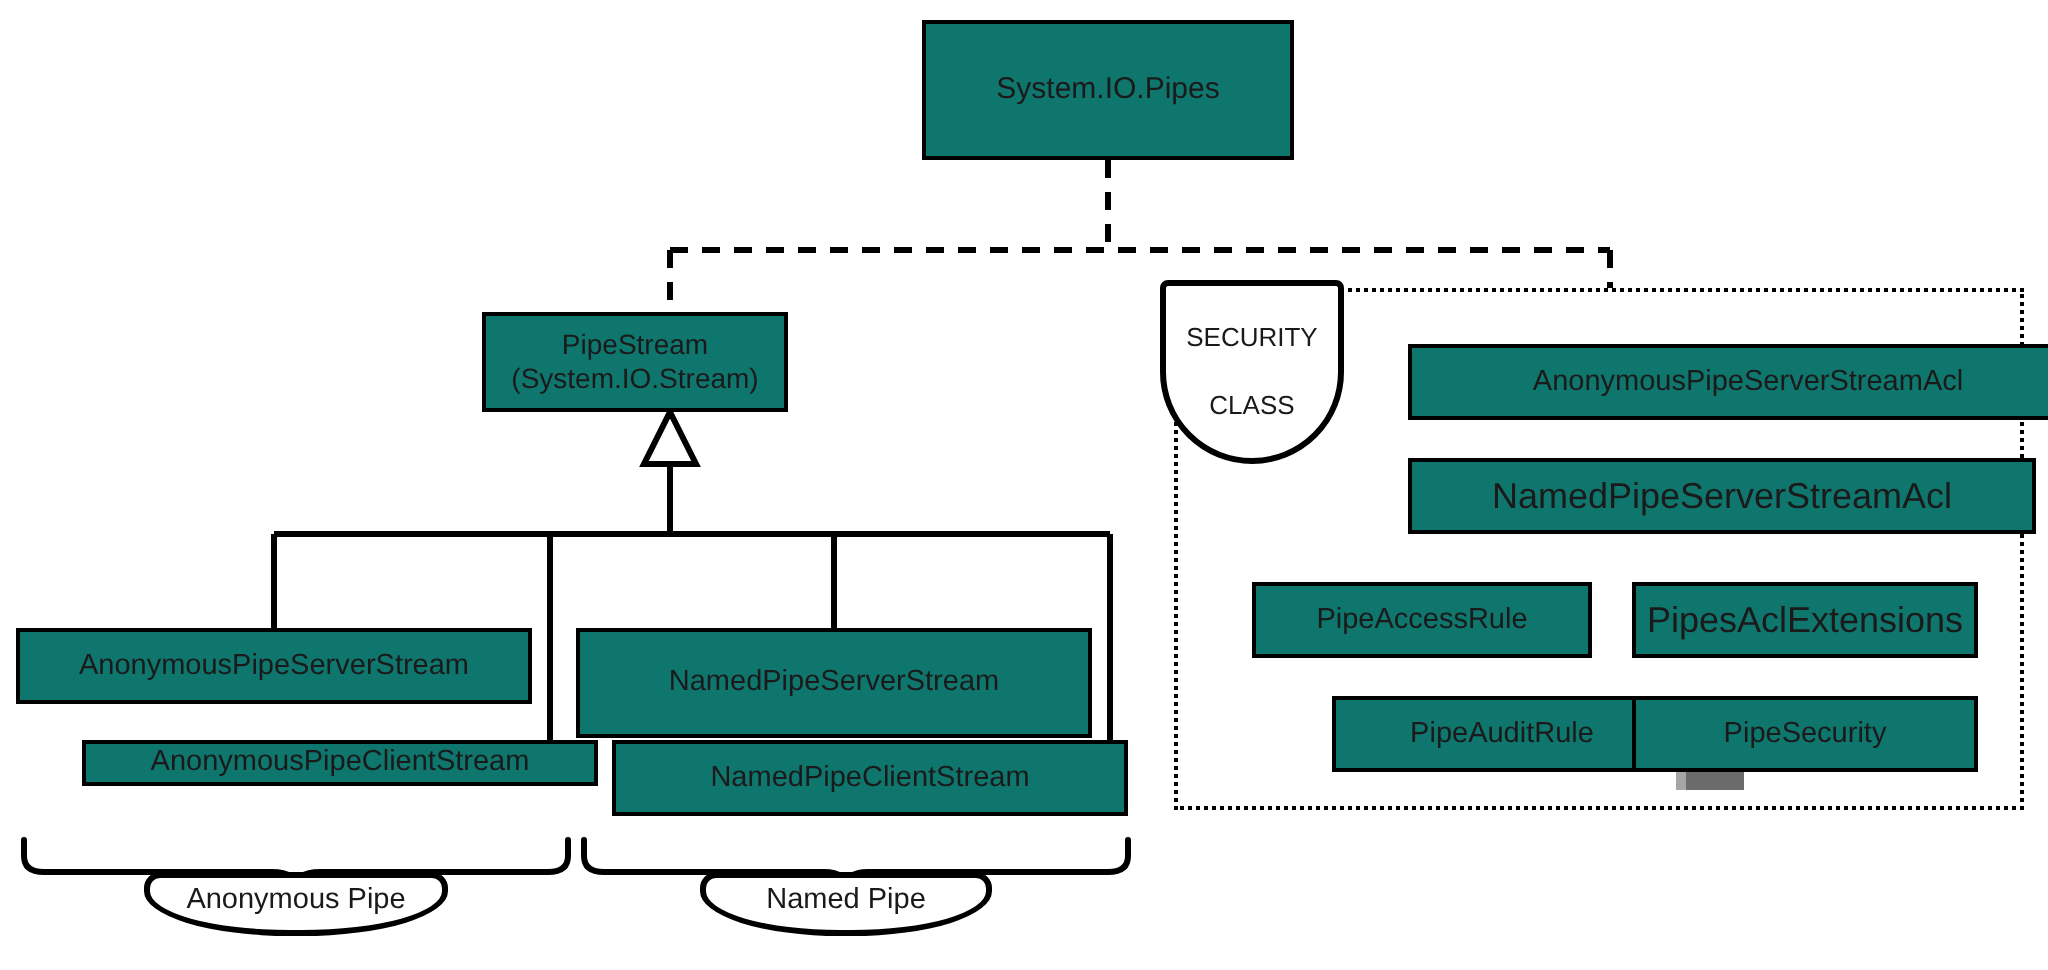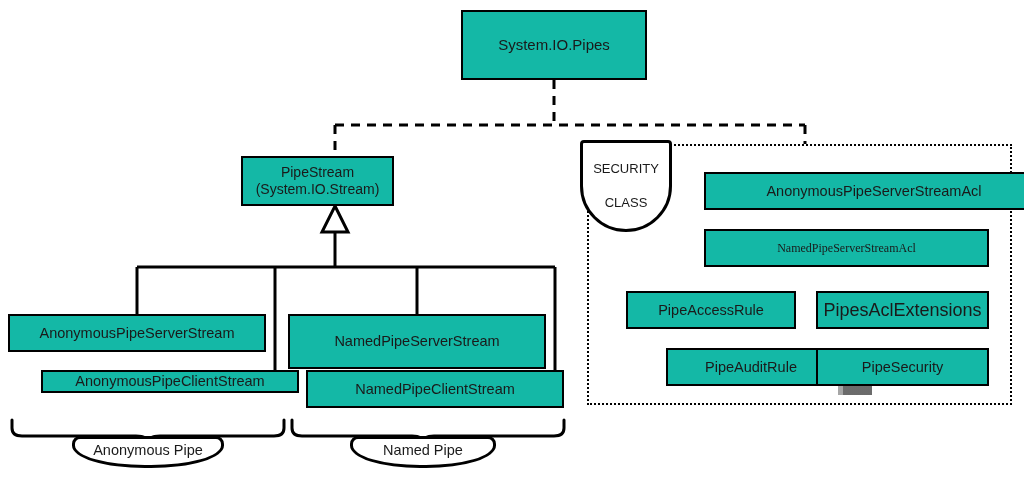--- a/index.html
+++ b/index.html
@@ -21,21 +21,21 @@
     position: absolute;
     left: 0;
     top: 0;
     width: 1024px;
     height: 485px;
     pointer-events: none;
   }
   .node-box {
     position: absolute;
     box-sizing: border-box;
-    background: #14b8a6;
+    background: #0f766e;
     border: 2px solid #000000;
     display: flex;
     flex-direction: column;
     align-items: center;
     justify-content: center;
     color: #1a1a1a;
     text-align: right;
     line-height: 1.25;
     z-index: 3;
   }
@@ -95,23 +95,22 @@
     text-align: center;
     z-index: 5;
     gap: 16px;
   }
 
   #box-anon-acl {
     left: 704px; top: 172px; width: 340px; height: 38px;
     font-size: 14.5px;
   }
   #box-named-acl {
-    left: 704px; top: 229px; width: 285px; height: 38px;
-    font-size: 12px;
-    font-family: Liberation Serif, serif;
+    left: 704px; top: 229px; width: 314px; height: 38px;
+    font-size: 18px;
   }
   #box-access-rule {
     left: 626px; top: 291px; width: 170px; height: 38px;
     font-size: 14.5px;
   }
   #box-acl-ext {
     left: 816px; top: 291px; width: 173px; height: 38px;
     font-size: 18px;
   }
   #box-audit-rule {

